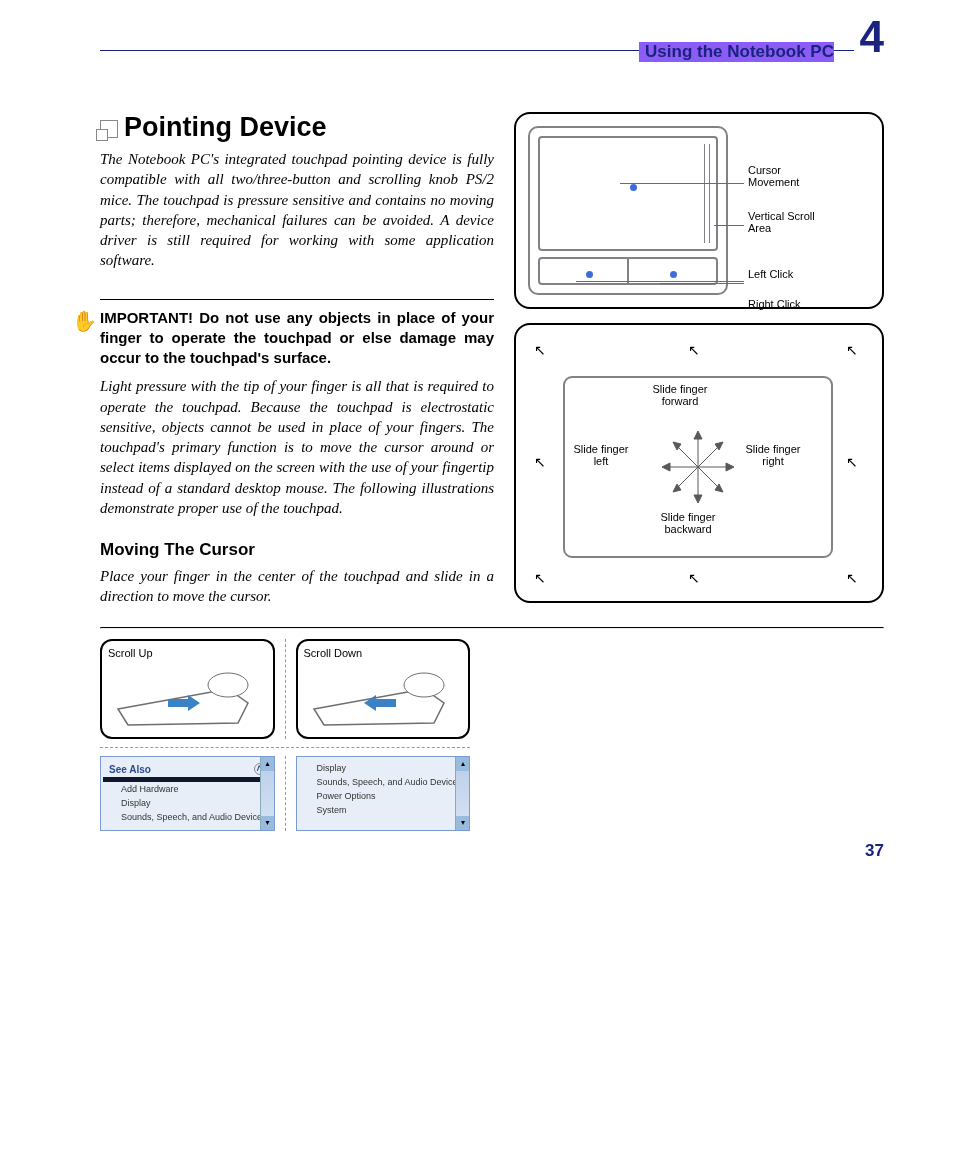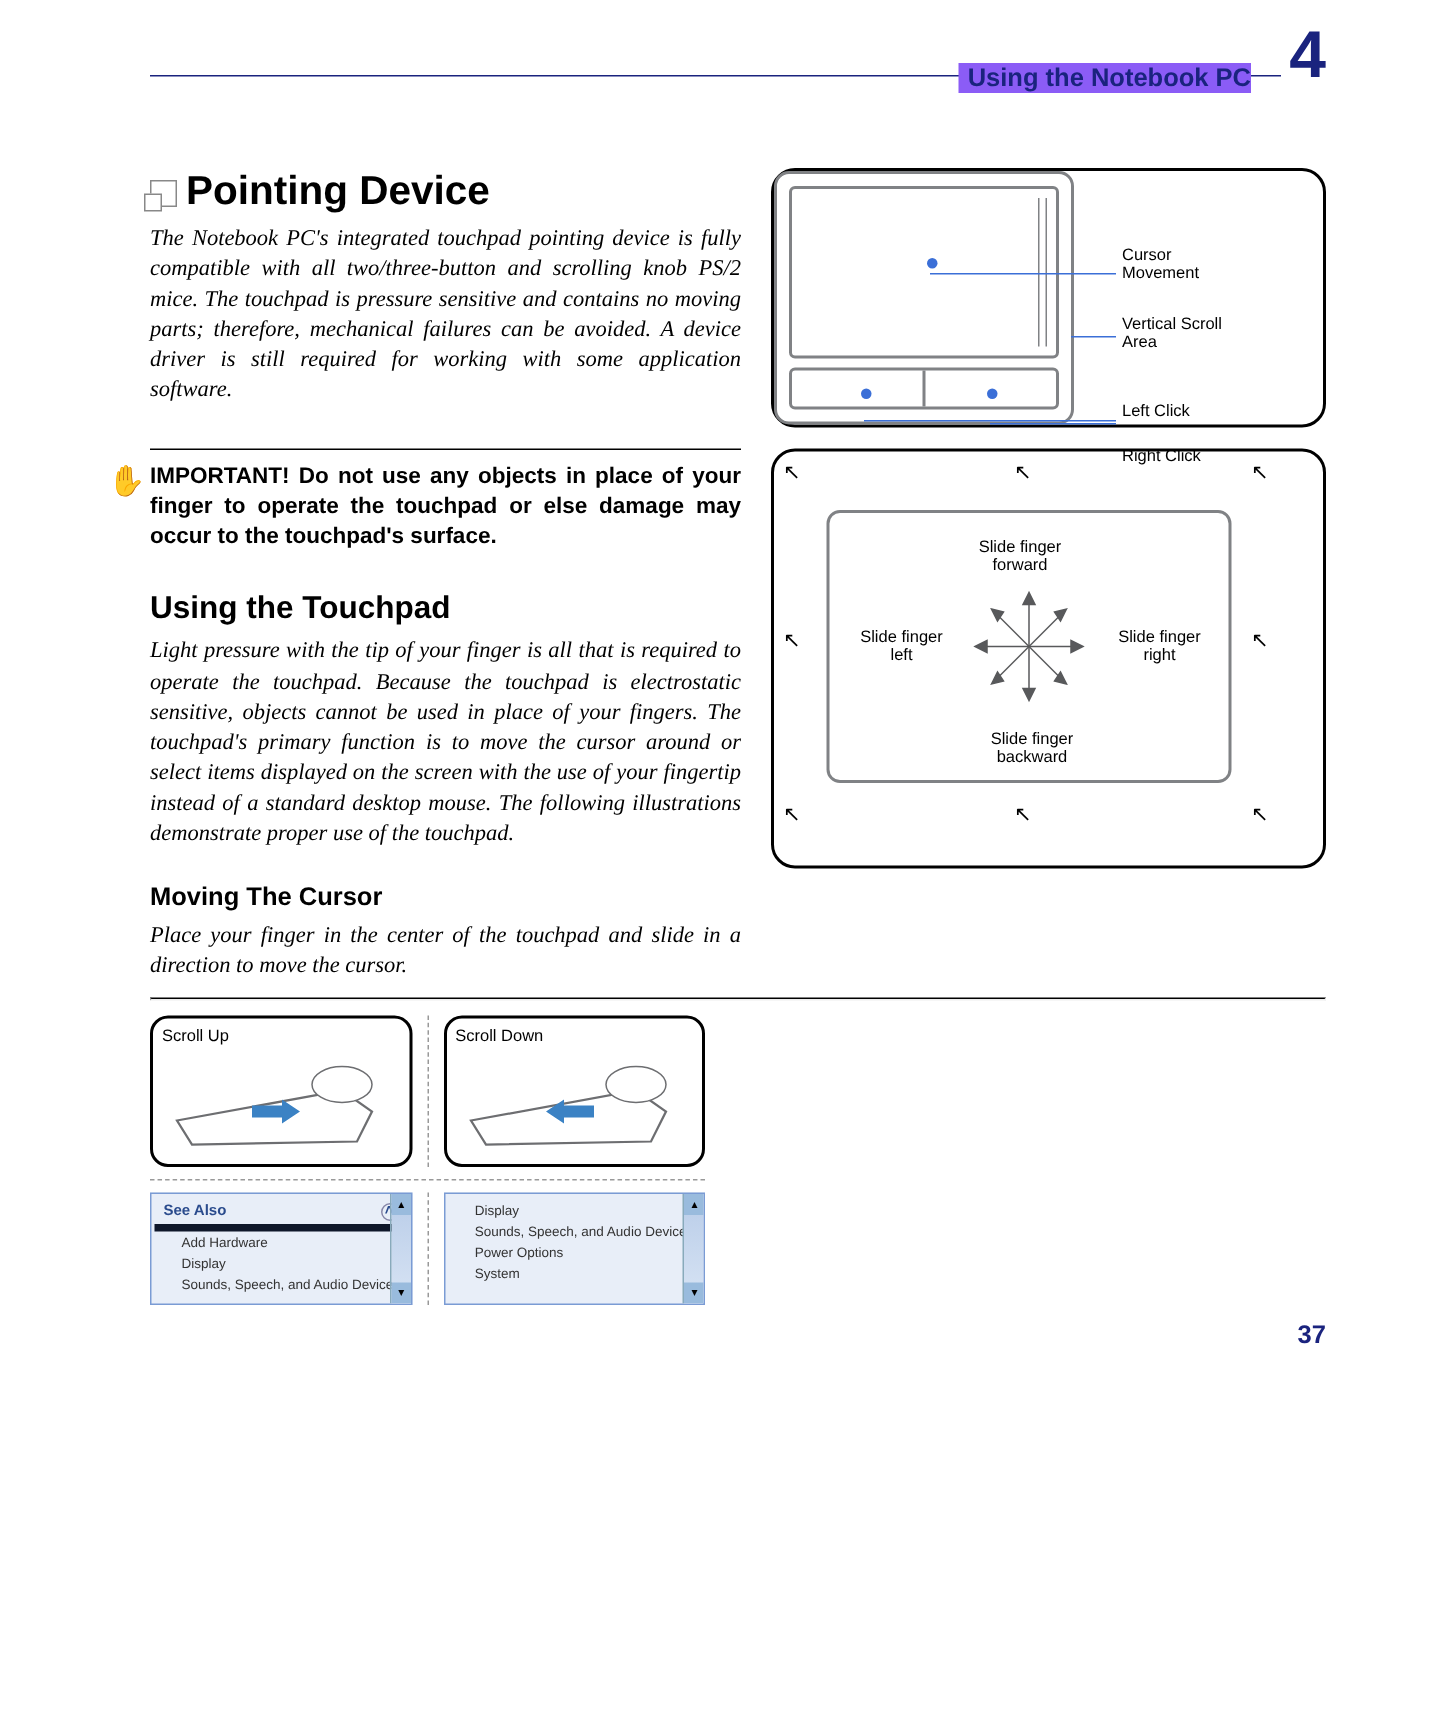--- a/index.html
+++ b/index.html
@@ -12,21 +12,21 @@
 .left { flex: 1 1 50%; }
 .right { flex: 0 0 370px; }
 h1 { font-family: Arial, sans-serif; font-weight: bold; font-size: 27px; color: #000; margin-bottom: 6px; }
 h2 { font-family: Arial, sans-serif; font-weight: bold; font-size: 21px; margin-top: 18px; margin-bottom: 6px; }
 h3 { font-family: Arial, sans-serif; font-weight: bold; font-size: 17px; margin-top: 22px; margin-bottom: 6px; }
 .body-text { font-size: 15px; line-height: 1.35; text-align: justify; font-style: italic; }
 .section-icon { display: inline-block; width: 18px; height: 18px; border: 1px solid #888; margin-right: 6px; position: relative; top: 2px; }
 .section-icon::before { content: ''; position: absolute; left: -5px; top: 8px; width: 10px; height: 10px; border: 1px solid #888; background: #fff; }
 .important-box { border-top: 1px solid #000; border-bottom: 0; margin-top: 28px; padding: 8px 0; font-family: Arial, sans-serif; font-weight: bold; font-size: 15px; text-align: justify; line-height: 1.35; position: relative; }
 .hand-icon { position: absolute; left: -28px; top: 8px; font-size: 20px; }
-.diagram-box { border: 2px solid #000; border-radius: 16px; margin-bottom: 14px; font-family: Arial, sans-serif; font-size: 11px; }
+.diagram-box { border: 2px solid #000; border-radius: 16px; padding: 12px; margin-bottom: 14px; font-family: Arial, sans-serif; font-size: 11px; }
 .touchpad-outer { border: 2px solid #808285; border-radius: 10px; padding: 8px; position: relative; }
 .touchpad-inner { border: 2px solid #808285; border-radius: 4px; height: 115px; position: relative; background: #fff; }
 .touchpad-buttons { border: 2px solid #808285; border-radius: 4px; height: 28px; margin-top: 6px; position: relative; display: flex; }
 .touchpad-buttons > div { flex: 1; border-right: 2px solid #808285; }
 .touchpad-buttons > div:last-child { border-right: none; }
 .annot { position: absolute; white-space: nowrap; }
 .annot-dot { width: 7px; height: 7px; background: #3b6fd7; border-radius: 50%; display: inline-block; }
 .annot-line { height: 1px; background: #3b6fd7; display: inline-block; vertical-align: middle; }
 .diagram2 svg { display: block; }
 .scroll-diagrams { display: flex; gap: 10px; }
@@ -56,21 +56,20 @@
   <div class="two-col">
     <div class="left">
       <h1><span class="section-icon"></span><span>Pointing Device</span></h1>
       <p class="body-text">The Notebook PC's integrated touchpad pointing device is fully compatible with all two/three-button and scrolling knob PS/2 mice. The touchpad is pressure sensitive and contains no moving parts; therefore, mechanical failures can be avoided. A device driver is still required for working with some application software.</p>
 
       <div class="important-box">
         <span class="hand-icon">✋</span>
         <span>IMPORTANT! Do not use any objects in place of your finger to operate the touchpad or else damage may occur to the touchpad's surface.</span>
       </div>
 
-      <h2>Using the Touchpad</h2>
       <p class="body-text">Light pressure with the tip of your finger is all that is required to operate the touchpad. Because the touchpad is electrostatic sensitive, objects cannot be used in place of your fingers. The touchpad's primary function is to move the cursor around or select items displayed on the screen with the use of your fingertip instead of a standard desktop mouse. The following illustrations demonstrate proper use of the touchpad.</p>
 
       <h3>Moving The Cursor</h3>
       <p class="body-text">Place your finger in the center of the touchpad and slide in a direction to move the cursor.</p>
     </div>
 
     <div class="right">
 
       <div class="diagram-box" style="position:relative;">
         <div class="touchpad-outer" style="width:200px;">

